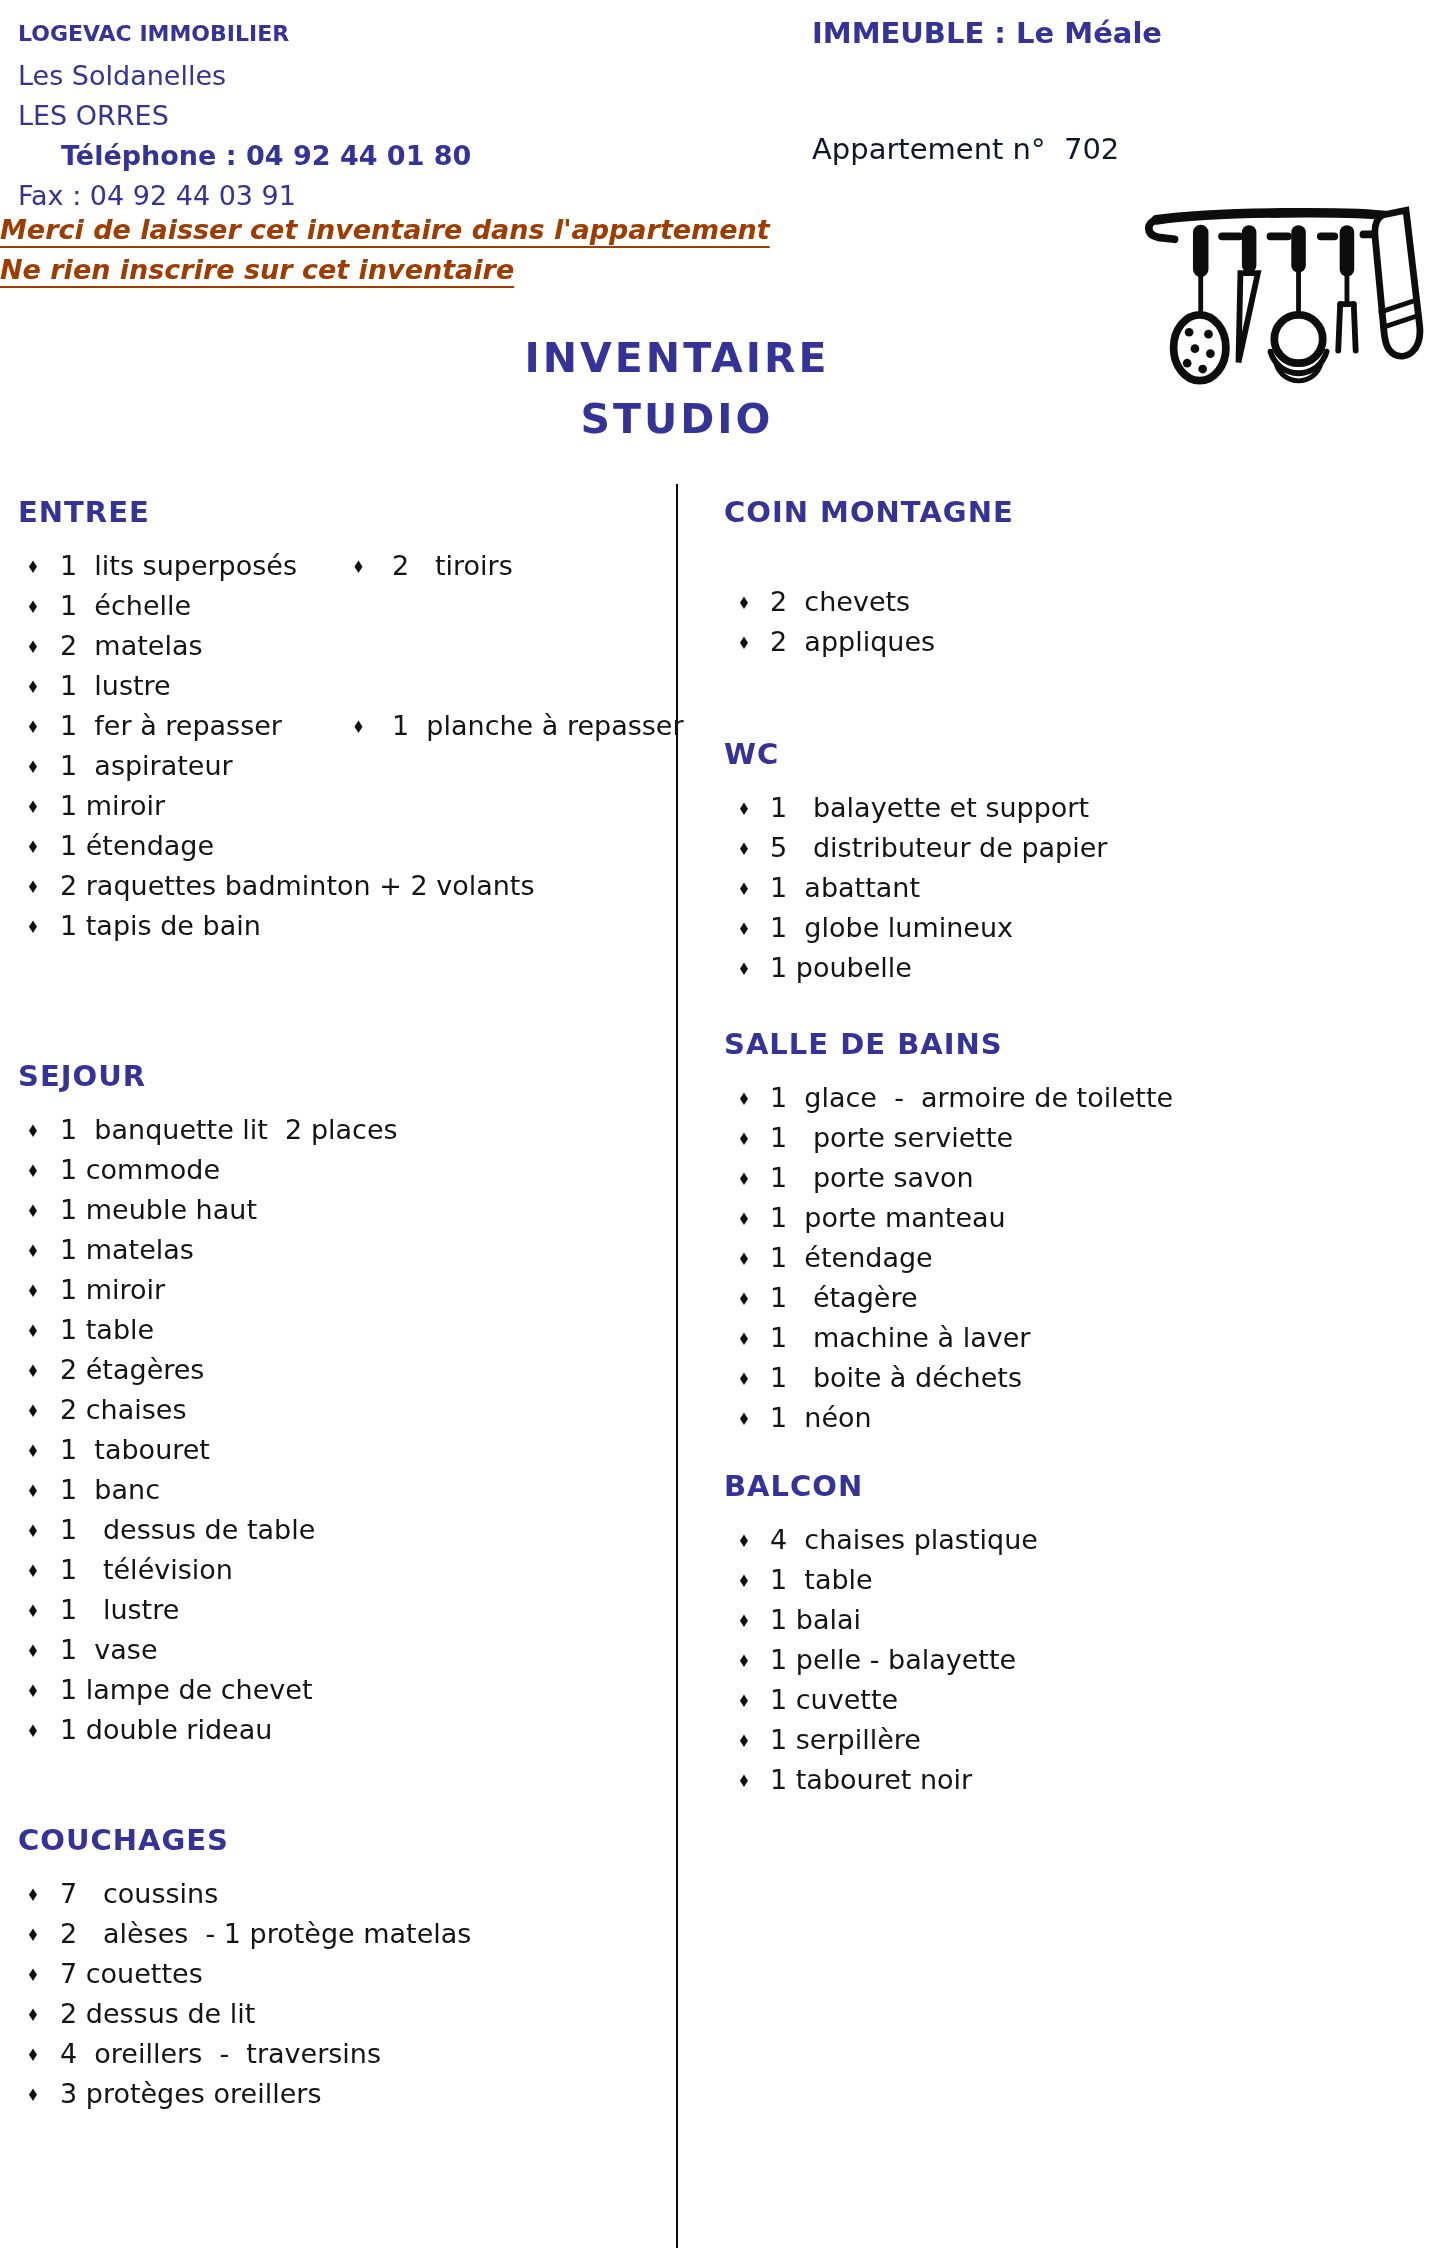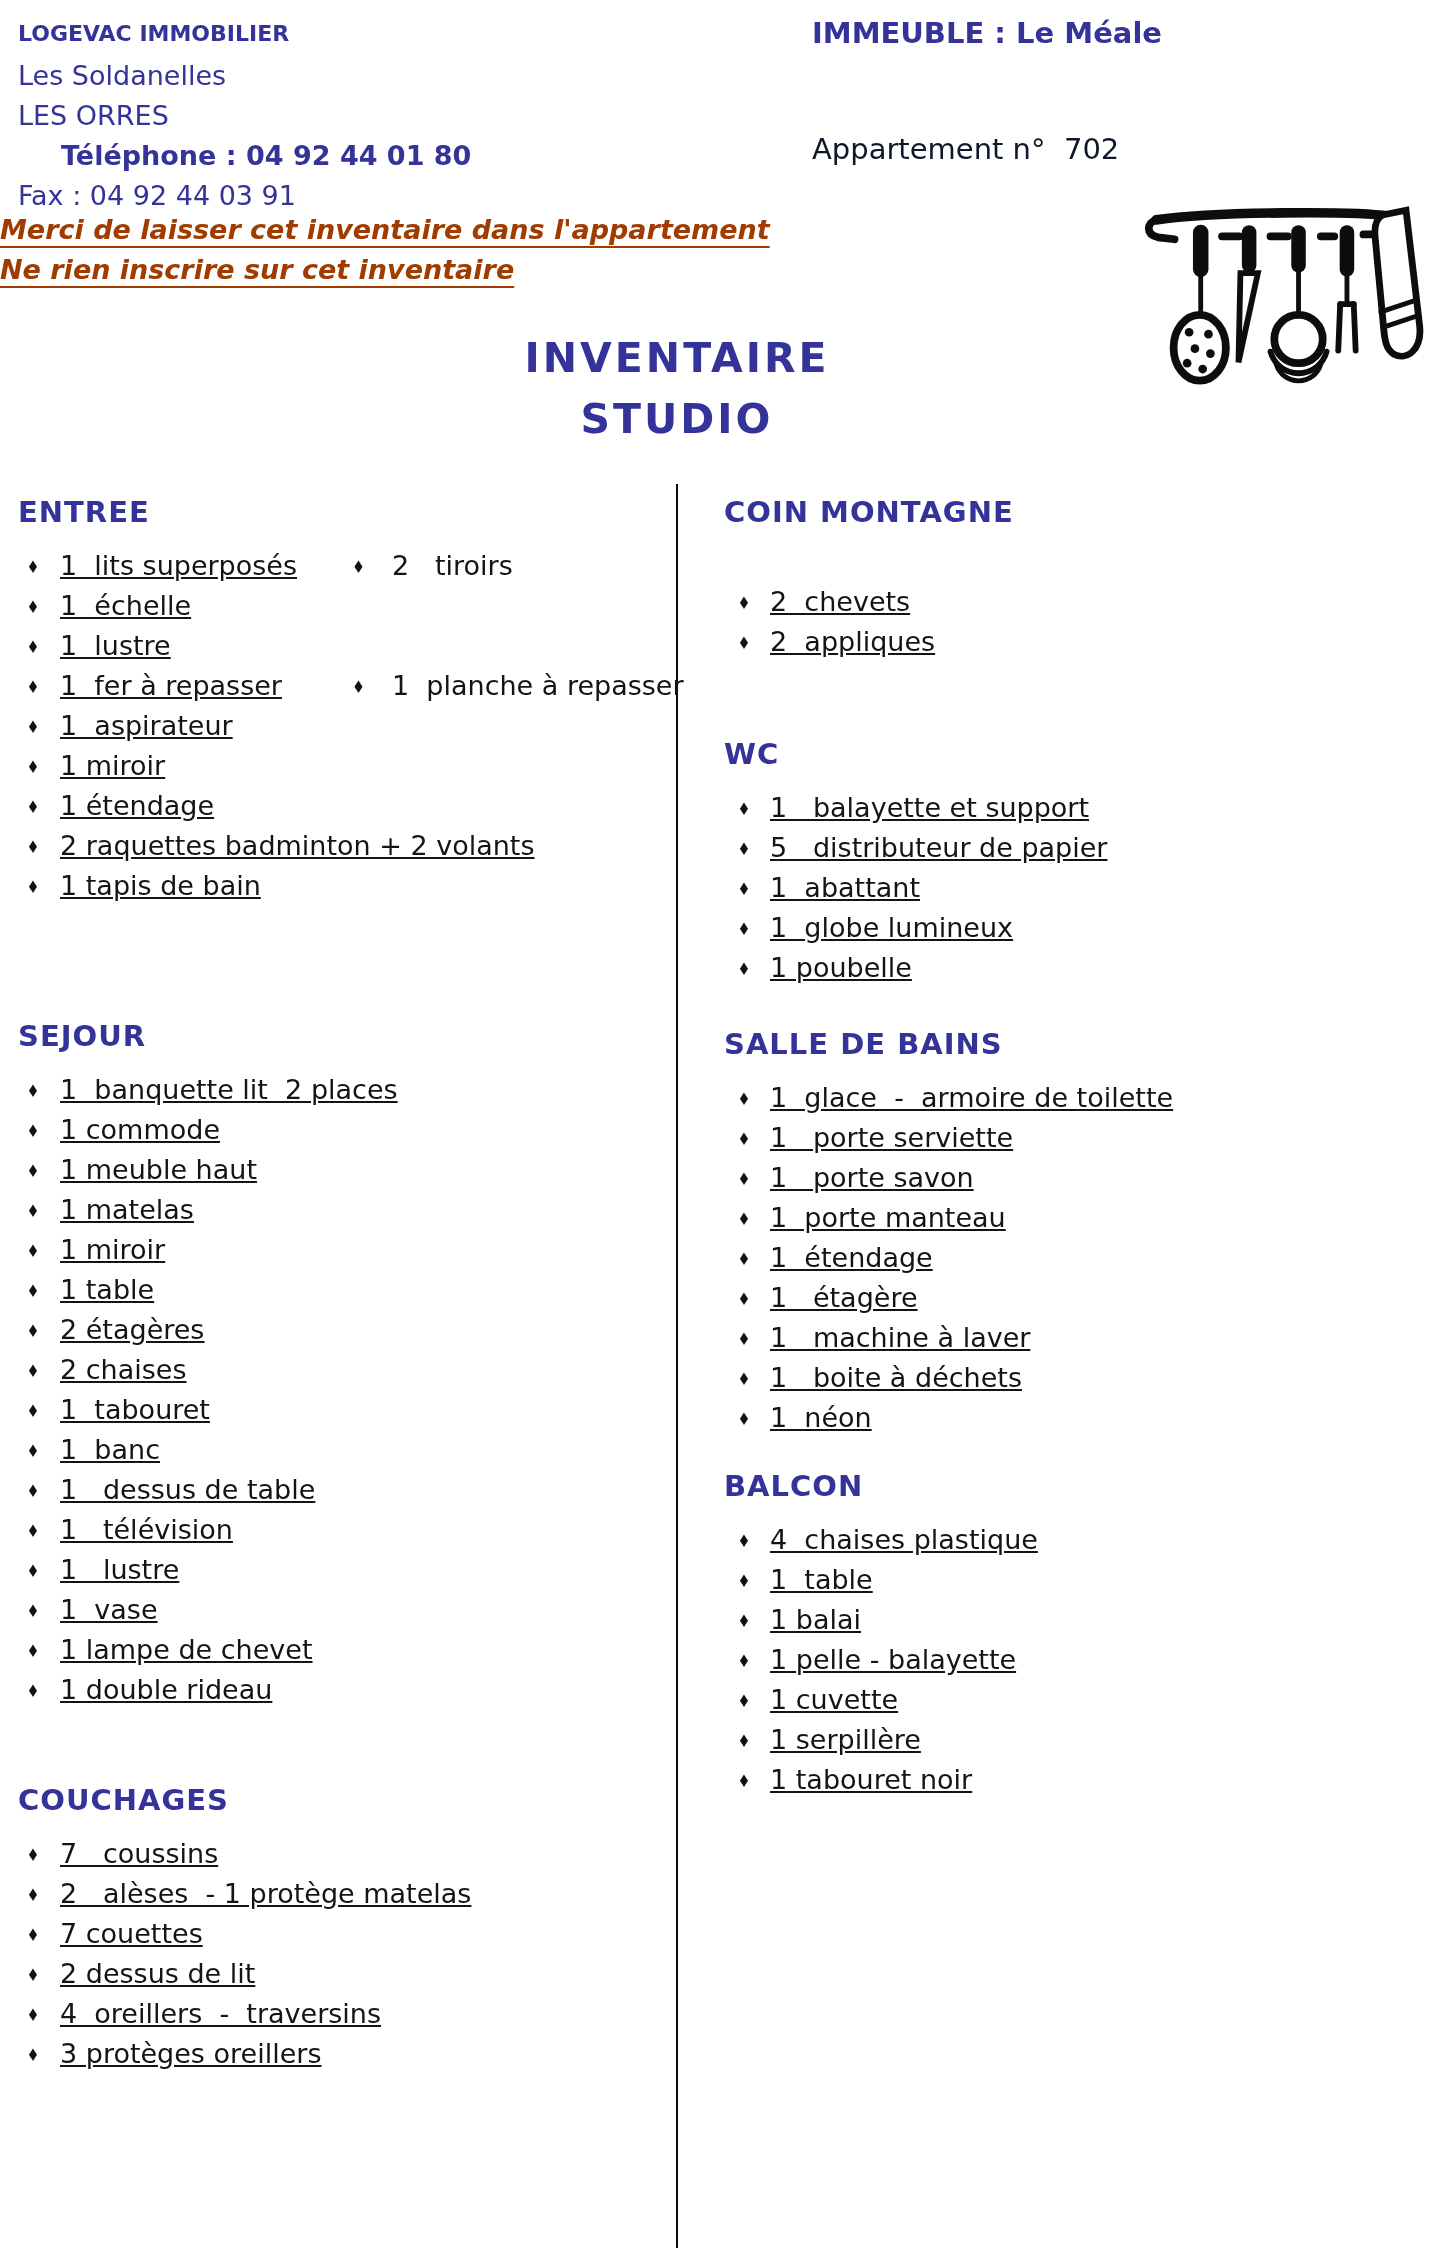--- a/index.html
+++ b/index.html
@@ -37,21 +37,21 @@
   
   .divider{position:absolute;left:676px;top:484px;width:2px;height:1764px;background:#0a0a0a;}
 
   
   .col{position:absolute;top:492px;}
   .col-left{left:18px;width:640px;}
   .col-right{left:724px;width:700px;}
 
   .section h2{margin:0;height:40px;line-height:40px;font-size:29px;font-weight:bold;
       color:#333399;letter-spacing:1px;white-space:pre;}
-  .section .list{margin-top:14px;text-decoration:underline;}
+  .section .list{margin-top:14px;}
 
   .item{position:relative;height:40px;line-height:40px;font-size:27px;white-space:pre;}
   .bullet{display:inline-block;box-sizing:border-box;width:42px;padding-left:10px;
       font-size:17px;vertical-align:2px;transform:scaleX(.85);transform-origin:left;color:#111;}
   .col-right .bullet{width:46px;padding-left:16px;}
   .txt{white-space:pre;}
 
   .extra{position:absolute;left:334px;top:0;}
   .extra .bullet{width:40px;padding-left:0;}
 
@@ -129,20 +129,21 @@
   </svg>
 
   <div class="divider"></div>
 
   <div class="col col-left">
       <section class="section entree">
         <h2>ENTREE</h2>
         <div class="list">
           <div class="item"><span class="bullet">♦</span><span class="txt">1  lits superposés</span><span class="extra"><span class="bullet">♦</span><span class="txt">2   tiroirs</span></span></div>
           <div class="item"><span class="bullet">♦</span><span class="txt">1  échelle</span></div>
+          <div class="item"><span class="bullet">♦</span><span class="txt">2  matelas</span></div>
           <div class="item"><span class="bullet">♦</span><span class="txt">1  lustre</span></div>
           <div class="item"><span class="bullet">♦</span><span class="txt">1  fer à repasser</span><span class="extra"><span class="bullet">♦</span><span class="txt">1  planche à repasser</span></span></div>
           <div class="item"><span class="bullet">♦</span><span class="txt">1  aspirateur</span></div>
           <div class="item"><span class="bullet">♦</span><span class="txt">1 miroir</span></div>
           <div class="item"><span class="bullet">♦</span><span class="txt">1 étendage</span></div>
           <div class="item"><span class="bullet">♦</span><span class="txt">2 raquettes badminton + 2 volants</span></div>
           <div class="item"><span class="bullet">♦</span><span class="txt">1 tapis de bain</span></div>
         </div>
       </section>
       <section class="section sejour">

